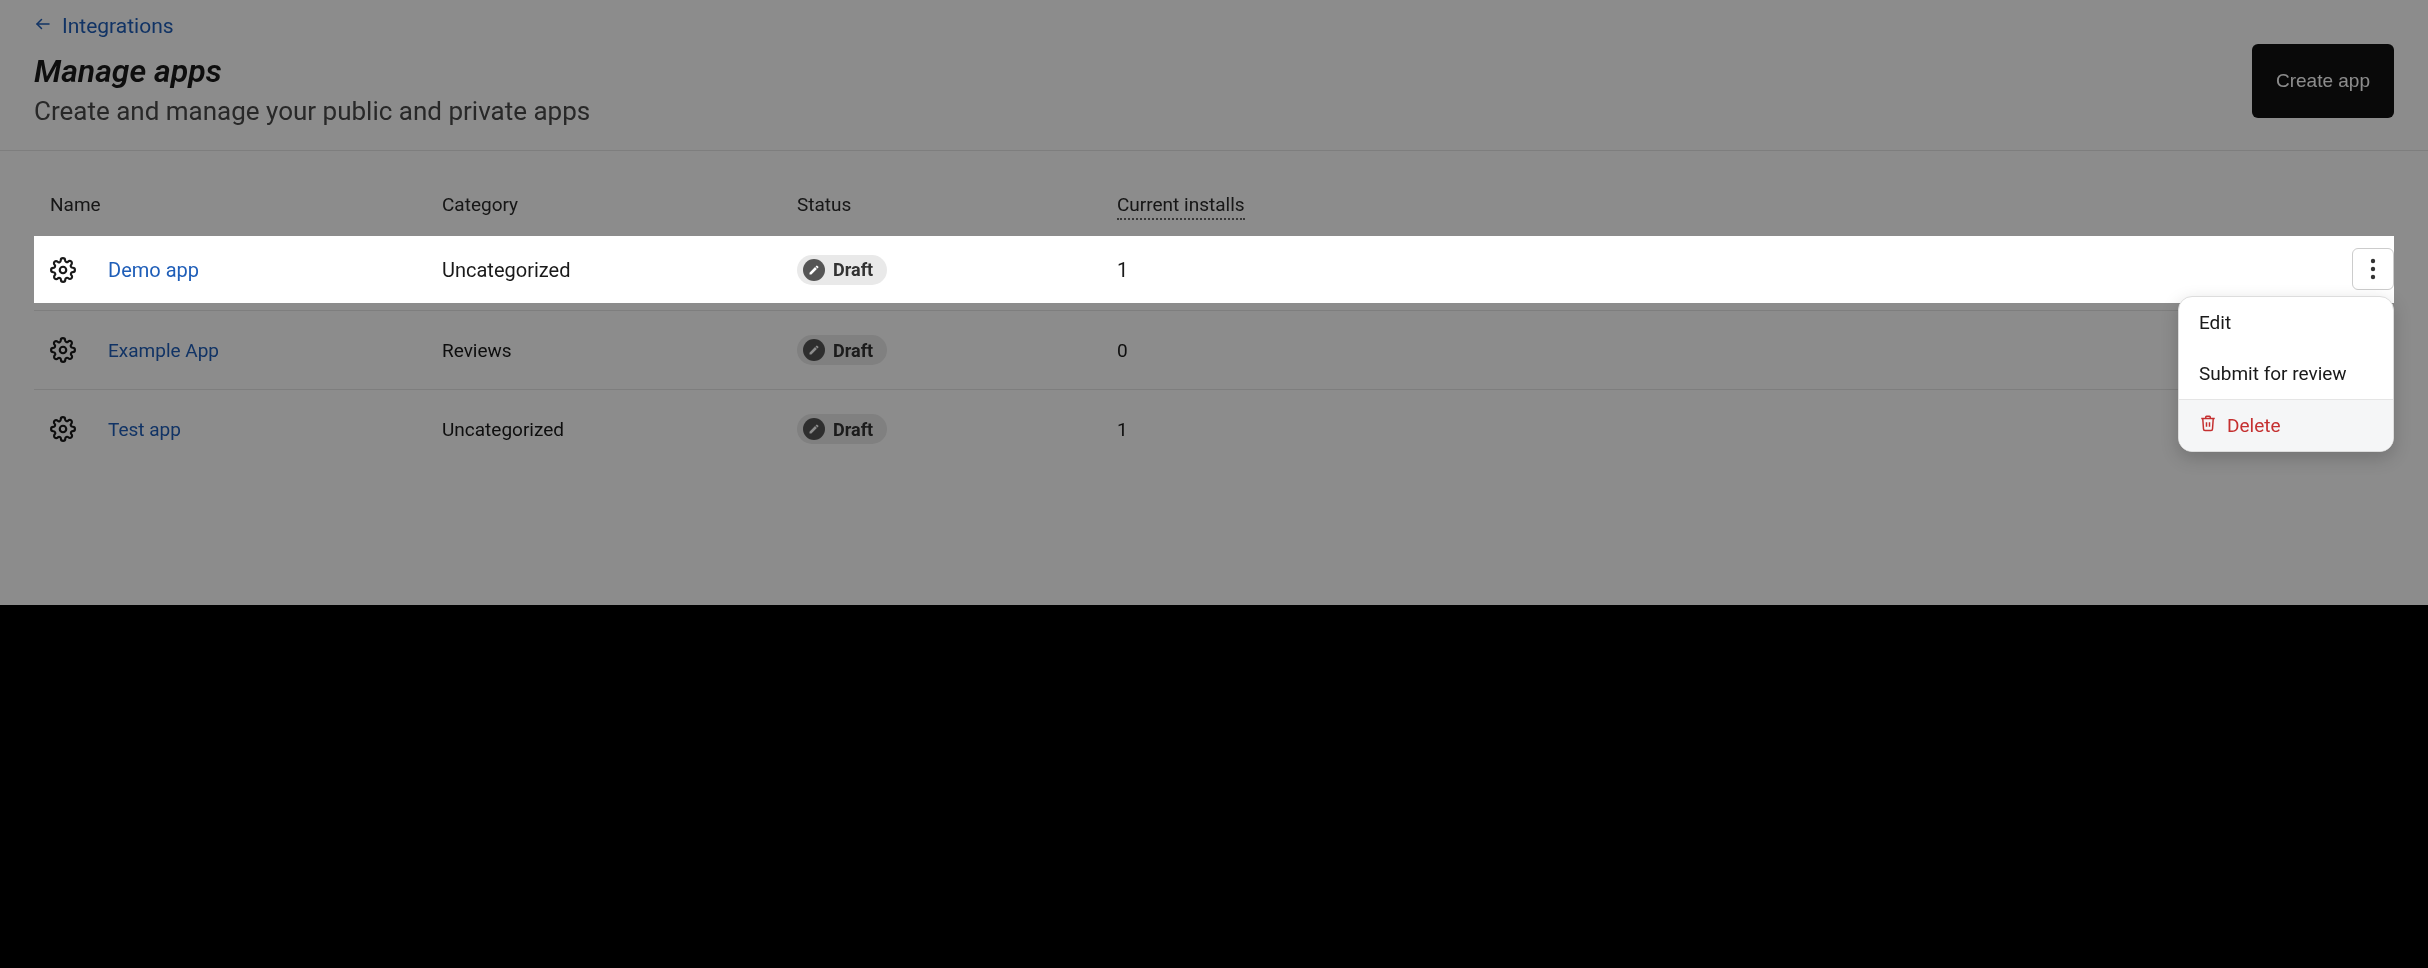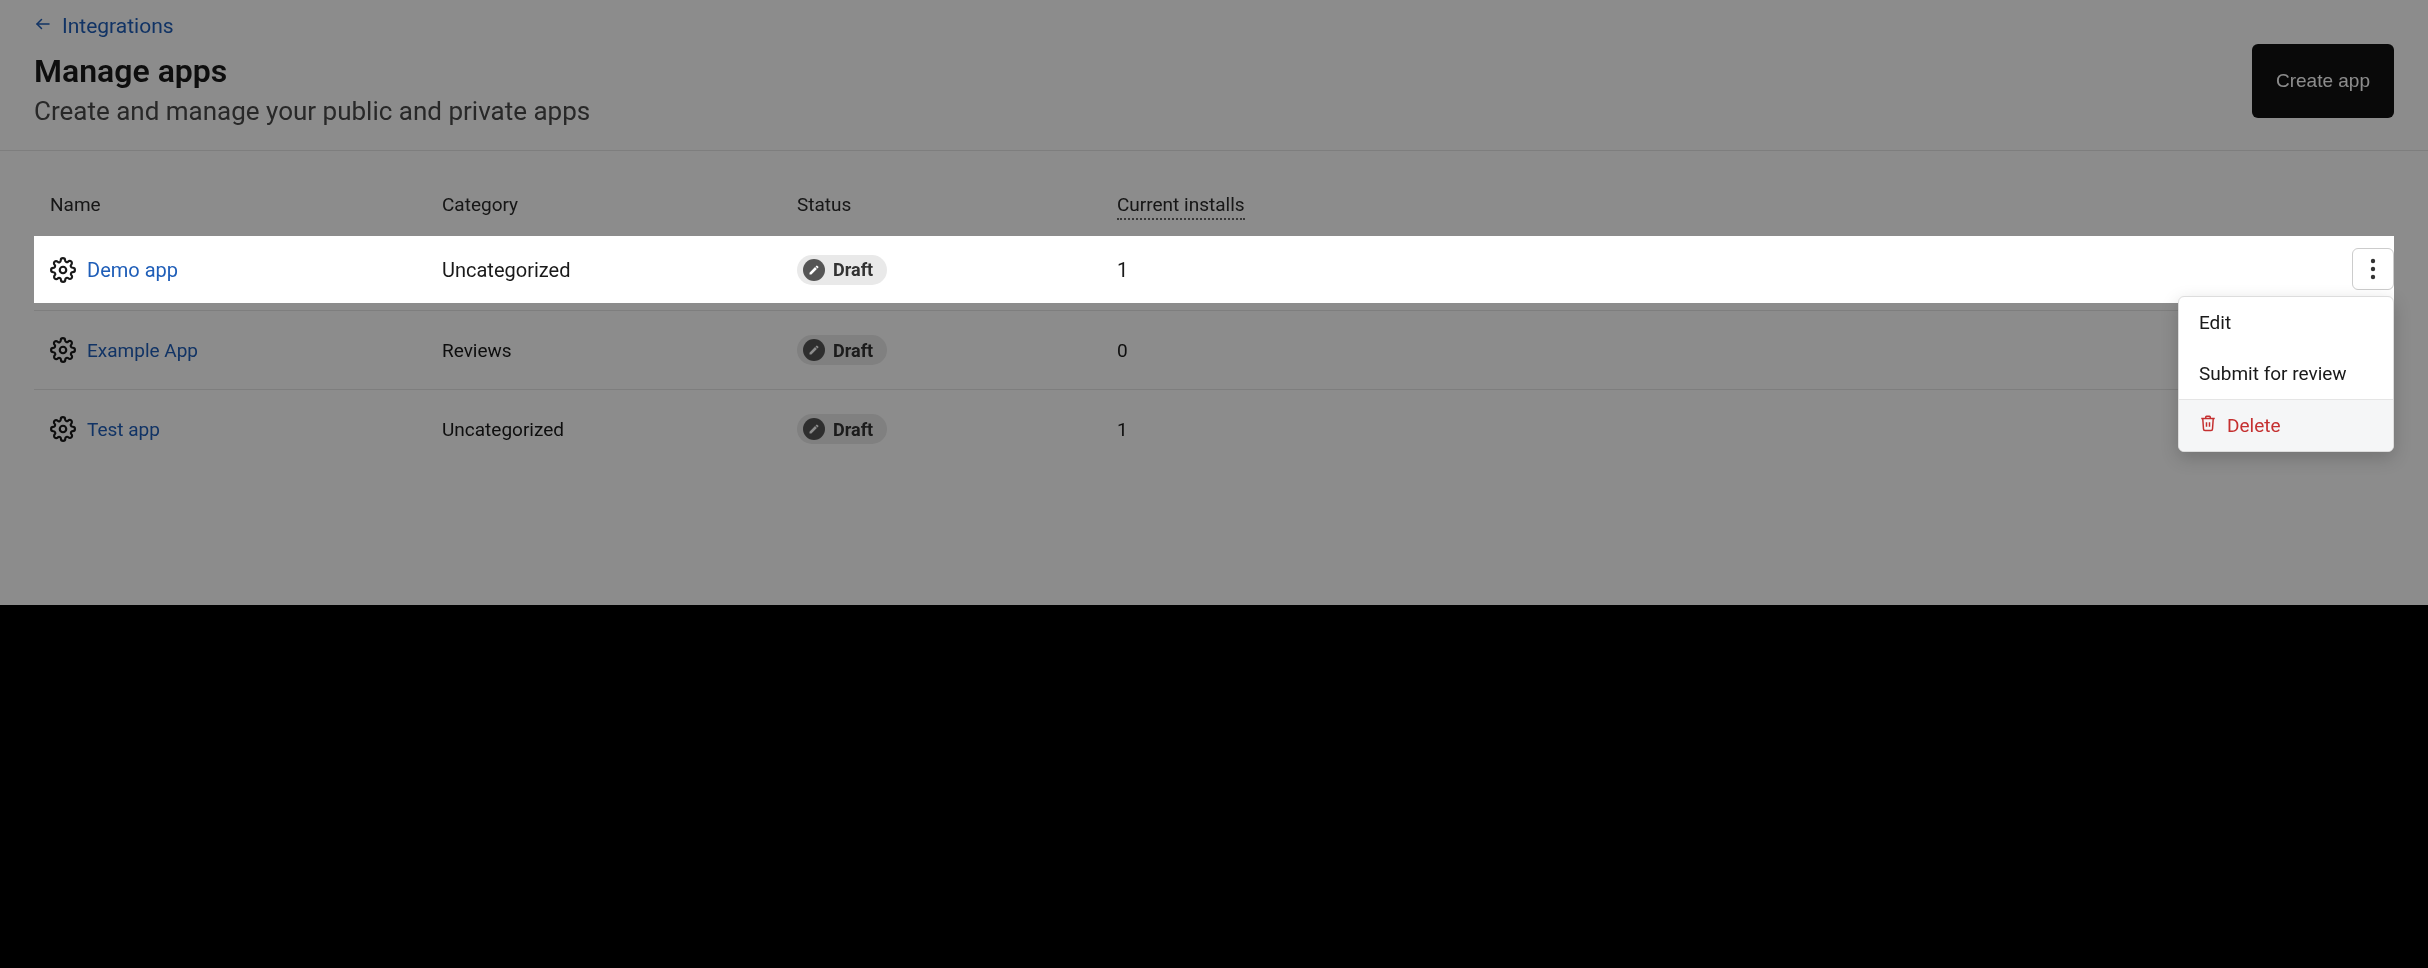--- a/index.html
+++ b/index.html
@@ -33,21 +33,21 @@
   .breadcrumb {
     display: inline-flex;
     align-items: center;
     gap: 10px;
     color: #1f5eb8;
     font-size: 21px;
     margin-bottom: 14px;
     cursor: pointer;
   }
   .breadcrumb svg { width: 18px; height: 18px; stroke: #1f5eb8; }
-  .page-title { font-size: 32px; font-weight: 600; margin-bottom: 6px; }
+  .page-title { font-size: 32px; font-weight: 600; margin-bottom: 6px; font-style: italic; }
   .page-subtitle { font-size: 26px; color: #4a4a4a; }
   .create-btn {
     background: #111;
     color: #fff;
     border: none;
     border-radius: 6px;
     padding: 26px 24px;
     font-size: 19px;
     cursor: pointer;
     margin-top: 30px;
@@ -67,21 +67,21 @@
     border-bottom: 2px dotted #666;
     padding-bottom: 2px;
   }
   .trow {
     padding: 18px 16px;
     border-bottom: 1px solid #e5e5e5;
     font-size: 19px;
     min-height: 68px;
   }
   .trow:last-child { border-bottom: none; }
-  .name-cell { display: flex; align-items: center; gap: 11px; }
+  .name-cell { display: flex; align-items: center; gap: 32px; }
   .gear-icon { width: 26px; height: 26px; display: inline-flex; }
   .app-link { color: #1f5eb8; cursor: pointer; }
   .status-badge {
     display: inline-flex;
     align-items: center;
     gap: 8px;
     background: #e9e9e9;
     border-radius: 18px;
     padding: 4px 14px 4px 6px;
     font-size: 18px;
@@ -120,21 +120,21 @@
     display: inline-flex;
     align-items: center; justify-content: center;
     cursor: pointer;
   }
   .dropdown {
     position: absolute;
     top: 296px; right: 34px;
     width: 216px;
     background: #fff;
     border: 1px solid #ddd;
-    border-radius: 6px;
+    border-radius: 14px;
     box-shadow: 0 6px 18px rgba(0,0,0,0.18);
     overflow: hidden;
   }
   .dropdown .item {
     padding: 14px 20px;
     font-size: 19px;
     cursor: pointer;
     display: flex;
     align-items: center;
     gap: 10px;

